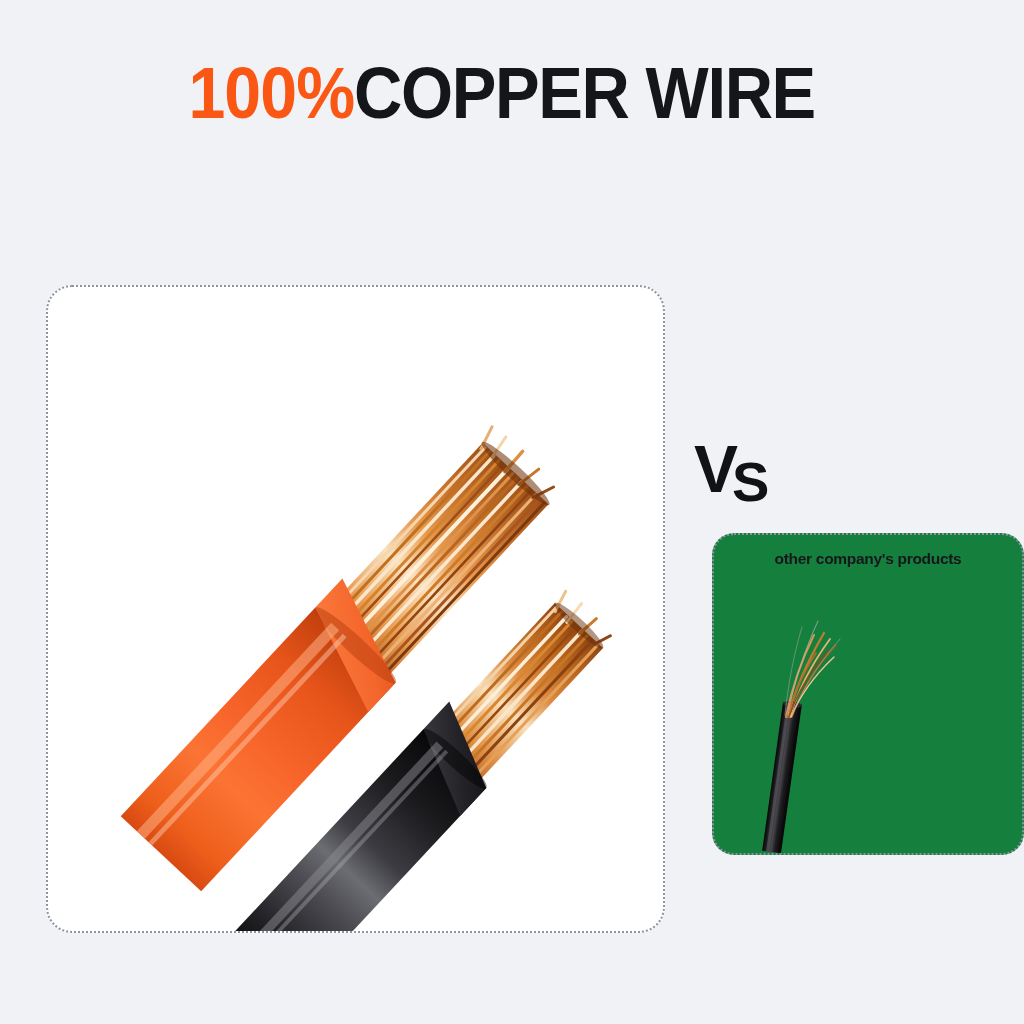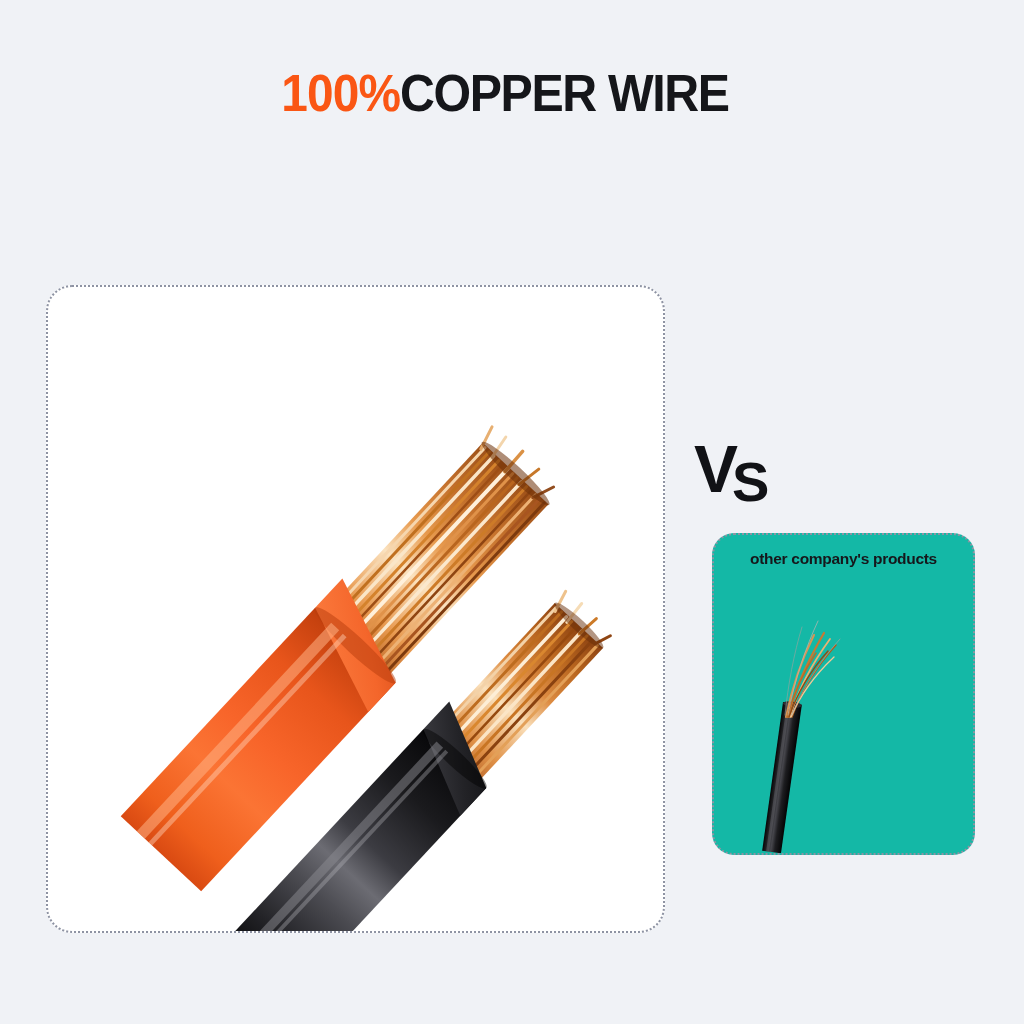--- a/index.html
+++ b/index.html
@@ -24,21 +24,21 @@
     height: 230px;
     text-align: center;
   }
   .headline {
     position: absolute;
     top: 54px;
     left: 0;
     width: 1024px;
     white-space: nowrap;
     font-weight: 700;
-    font-size: 52px;
+    font-size: 72px;
     line-height: 78px;
     letter-spacing: -1px;
   }
   .headline .pct {
     color: #fa5614;
     font-weight: 700;
     transform: scaleX(0.92);
     display: inline-block;
     transform-origin: right center;
   }
@@ -73,23 +73,23 @@
     background: #ffffff;
     border: 2px dotted #8e93a3;
     border-radius: 26px;
     box-sizing: border-box;
     overflow: hidden;
   }
   .small-panel {
     position: absolute;
     left: 712px;
     top: 533px;
-    width: 263px;
+    width: 312px;
     height: 322px;
-    background: #14b8a6;
+    background: #15803d;
     border: 2px dotted #8e93a3;
     border-radius: 22px;
     box-sizing: border-box;
     overflow: hidden;
   }
   .small-panel-label {
     position: absolute;
     top: 15px;
     left: 0;
     width: 100%;

